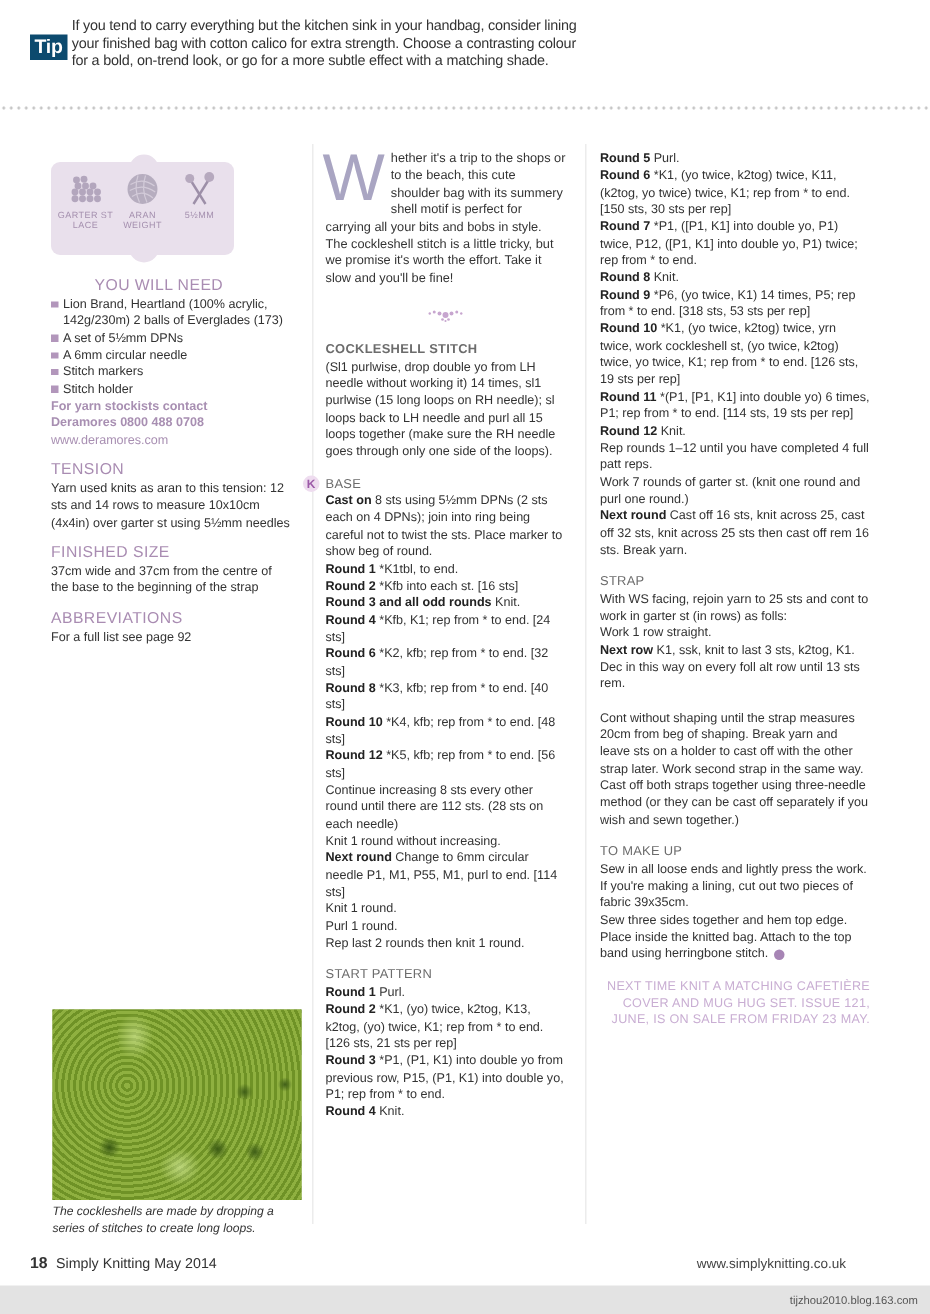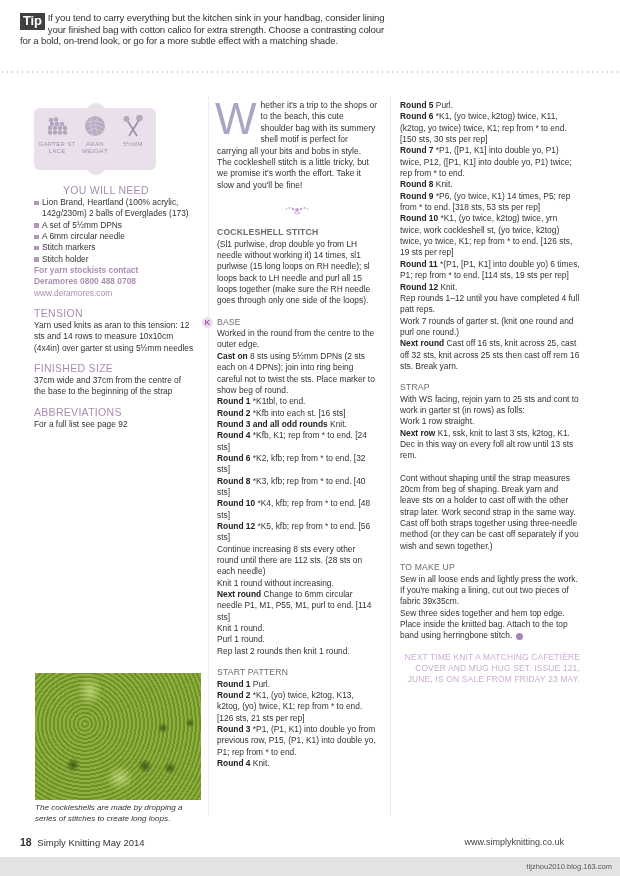--- a/index.html
+++ b/index.html
@@ -1,20 +1,20 @@
 <!DOCTYPE html>
 <html><head>
 <meta charset="utf-8">
 <style>
   * { box-sizing: border-box; margin: 0; padding: 0; }
   html, body { width: 620px; height: 876px; background: #ffffff; overflow: hidden; }
   body { font-family: "Liberation Sans", sans-serif; color: #2a2a2a; position: relative; }
 
   .tip { position: absolute; left: 20px; top: 12px; width: 370px; font-size: 9.6px; line-height: 11.5px; color: #333; letter-spacing: -0.15px; }
-  .tip-badge { float: left; background: #404040; color: #fff; font-weight: bold; font-size: 13px; line-height: 14px; padding: 1px 3px 2px 3px; margin-right: 3px; margin-top: 1px; }
+  .tip-badge { float: left; background: #0c4a6e; color: #fff; font-weight: bold; font-size: 13px; line-height: 14px; padding: 1px 3px 2px 3px; margin-right: 3px; margin-top: 11px; }
 
   .dotted-rule { position: absolute; left: 0; top: 71px; width: 620px; height: 2px;
     background-image: radial-gradient(circle, #c6c6c6 0.9px, transparent 1.1px);
     background-size: 5px 2px; background-repeat: repeat-x; }
 
   .col { position: absolute; font-size: 8.4px; line-height: 11.35px; color: #333; }
   .col-left { left: 34px; top: 108px; width: 160px; }
   .col-mid { left: 217px; top: 100px; width: 160px; }
   .col-right { left: 400px; top: 100px; width: 180px; }
 
@@ -161,21 +161,20 @@
         </g>
     </svg>
   </div>
   <div class="section-title cs">COCKLESHELL STITCH</div>
   <div>(Sl1 purlwise, drop double yo from LH needle without working it) 14 times, sl1 purlwise (15 long loops on RH needle); sl loops back to LH needle and purl all 15 loops together (make sure the RH needle goes through only one side of the loops).</div>
 
   <div class="section-title base-title">
     <span class="k-badge">K</span>
     <span>BASE</span>
   </div>
-  <div>Worked in the round from the centre to the outer edge.</div>
   <div id="base-lines">
       <div><b>Cast on</b><span> 8 sts using 5½mm DPNs (2 sts each on 4 DPNs); join into ring being careful not to twist the sts. Place marker to show beg of round.</span></div>
       <div><b>Round 1</b><span> *K1tbl, to end.</span></div>
       <div><b>Round 2</b><span> *Kfb into each st. [16 sts]</span></div>
       <div><b>Round 3 and all odd rounds</b><span> Knit.</span></div>
       <div><b>Round 4</b><span> *Kfb, K1; rep from * to end. [24 sts]</span></div>
       <div><b>Round 6</b><span> *K2, kfb; rep from * to end. [32 sts]</span></div>
       <div><b>Round 8</b><span> *K3, kfb; rep from * to end. [40 sts]</span></div>
       <div><b>Round 10</b><span> *K4, kfb; rep from * to end. [48 sts]</span></div>
       <div><b>Round 12</b><span> *K5, kfb; rep from * to end. [56 sts]</span></div>

